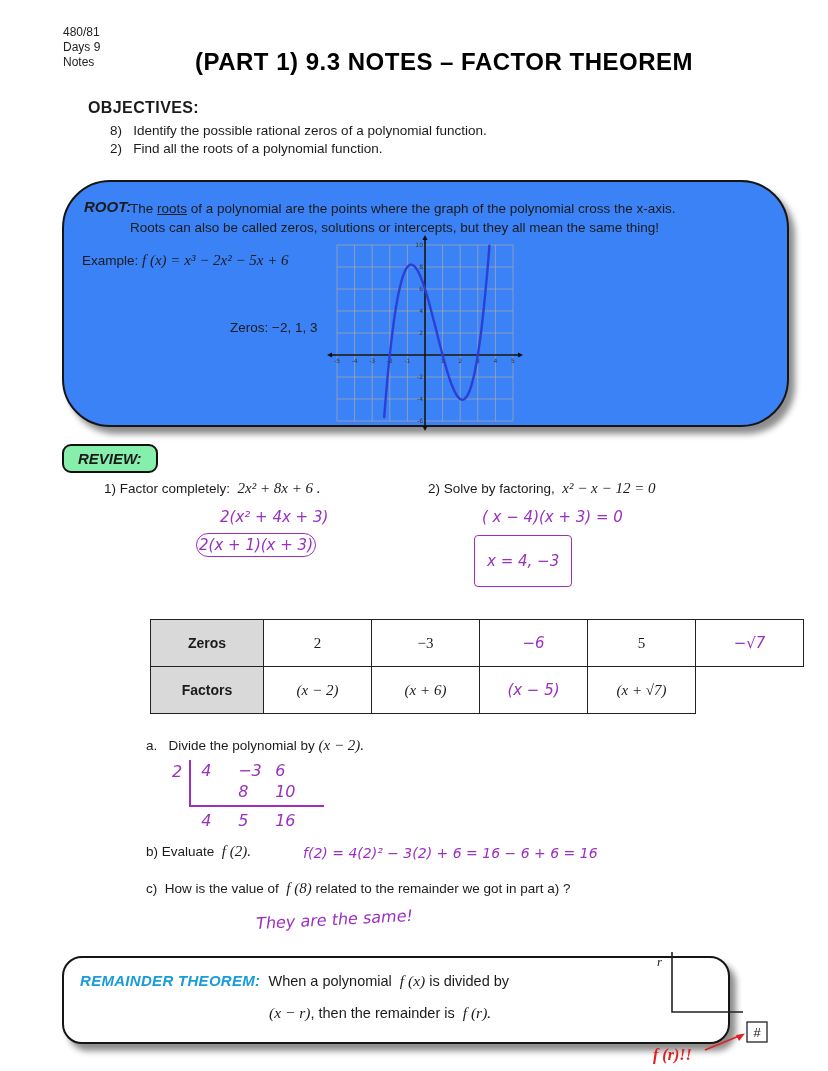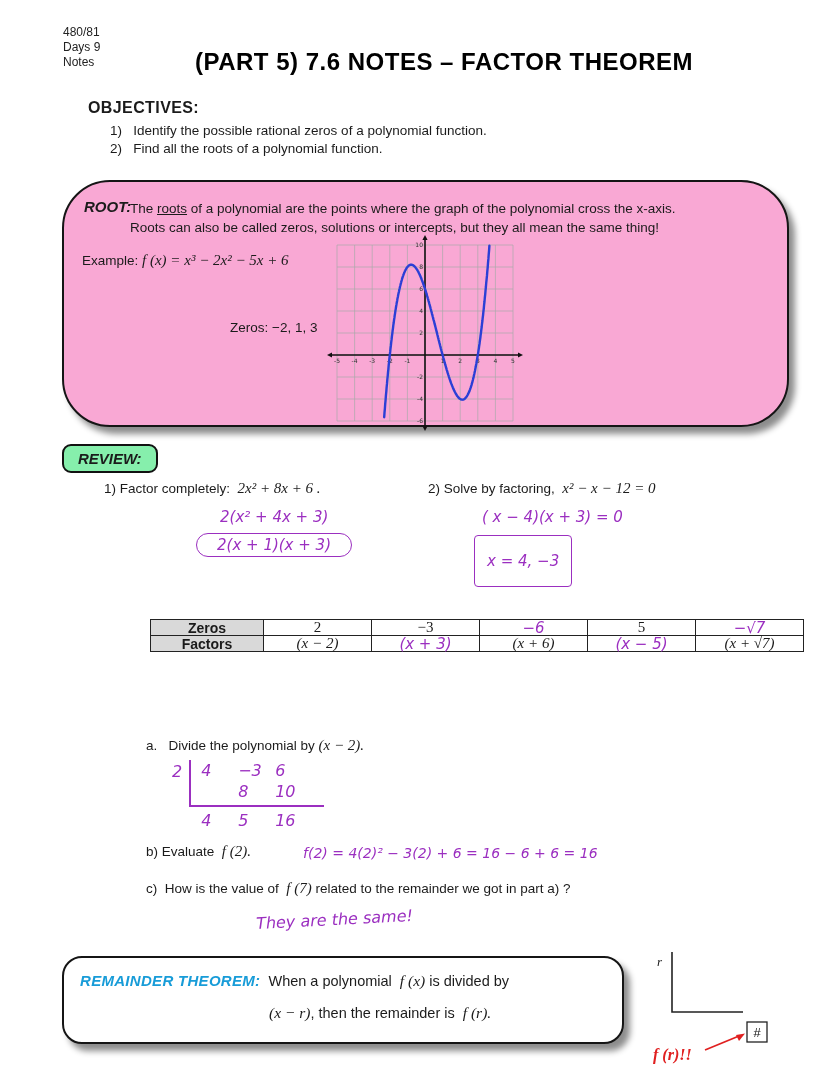--- a/index.html
+++ b/index.html
@@ -13,21 +13,21 @@
 
   .marker{font-weight:800;letter-spacing:.4px;}
   .pre{white-space:pre-wrap;}
   .math{font-family:"Liberation Serif",serif;font-style:italic;}
 
   .obj-head{position:absolute;left:88px;top:99px;font-size:16px;}
   .obj1{position:absolute;left:110px;top:123px;}
   .obj2{position:absolute;left:110px;top:141px;}
   .obj-item{font-size:13.5px;}
 
-  .root-box{position:absolute;left:62px;top:180px;width:727px;height:247px;background:#f9a8d4;
+  .root-box{position:absolute;left:62px;top:180px;width:727px;height:247px;background:#3b82f6;
             border:2px solid #151515;border-radius:48px;box-shadow:6px 7px 6px rgba(0,0,0,.45);}
   .root-label{position:absolute;left:20px;top:16px;font-size:15px;font-style:italic;font-weight:800;}
   .root-text{position:absolute;left:66px;top:17px;width:652px;font-size:13.5px;line-height:19px;}
   .u{text-decoration:underline;}
   .example-row{position:absolute;left:18px;top:70px;font-size:13.5px;}
   .example-row .math{font-size:15px;}
   .zeros-label{position:absolute;left:166px;top:138px;font-size:13.5px;}
 
   .graph{position:absolute;left:327px;top:235px;}
   .ggrid{stroke:#ababab;stroke-width:.7;}
@@ -37,51 +37,51 @@
 
   .review-label{position:absolute;left:62px;top:444px;background:#86efac;border:2px solid #111;
                 border-radius:9px;padding:4px 14px;font-size:15px;font-weight:800;font-style:italic;}
 
   .p1{position:absolute;left:104px;top:480px;font-size:13.5px;}
   .p2{position:absolute;left:428px;top:480px;font-size:13.5px;}
   .p1 .math,.p2 .math,.p4-intro .math,.p4a .math,.p4b .math,.p4c .math{font-size:15px;}
 
   .hand{font-family:"DejaVu Sans",sans-serif;font-style:italic;color:var(--hand,#9b2fc0);}
   .w1a{position:absolute;left:220px;top:508px;font-size:15px;}
-  .w1b{position:absolute;left:196px;top:533px;font-size:15px;border:1.7px solid var(--hand,#9b2fc0);border-radius:12px;padding:2px 20px;}
+  .w1b{position:absolute;left:196px;top:533px;font-size:15px;border:1.7px solid var(--hand,#9b2fc0);border-radius:12px;padding:2px 2px;}
   .w2a{position:absolute;left:482px;top:508px;font-size:15px;}
   .w2b{position:absolute;left:474px;top:535px;font-size:15px;border:1.7px solid var(--hand,#9b2fc0);border-radius:4px;padding:16px 12px;}
 
   .p3-intro{position:absolute;left:112px;top:591px;font-size:13.5px;}
 
   .chart-table{position:absolute;left:150px;top:619px;display:grid;
                grid-template-columns:113px repeat(5,108px);
                border-top:1.4px solid #222;border-left:1.4px solid #222;background:#fff;}
-  .ct-cell{border-right:1.4px solid #222;border-bottom:1.4px solid #222;height:16px;
+  .ct-cell{border-right:1.4px solid #222;border-bottom:1.4px solid #222;height:47px;
            display:flex;align-items:center;justify-content:center;font-size:14px;}
   .ct-head{background:#d9d9d9;font-weight:bold;}
   .ct-print{font-family:"Liberation Serif",serif;font-size:15px;}
   .ct-print.it{font-style:italic;}
   .ct-hand{font-size:15px;}
 
   .p4-intro{position:absolute;left:112px;top:711px;font-size:13.5px;}
   .p4a{position:absolute;left:146px;top:737px;font-size:13.5px;}
 
   .synth{position:absolute;left:172px;top:760px;display:flex;font-size:16px;}
   .synth-divisor{margin:2px 7px 0 0;}
   .synth-top{border-left:2px solid var(--hand,#9b2fc0);border-bottom:2.2px solid var(--hand,#9b2fc0);padding:0 12px 3px 10px;}
   .srow{display:grid;grid-template-columns:37px 37px 37px;line-height:21px;}
   .srow3{padding:3px 0 0 12px;}
 
   .p4b{position:absolute;left:146px;top:843px;font-size:13.5px;}
   .p4b-work{position:absolute;left:303px;top:845px;font-size:14px;font-style:italic;}
   .p4c{position:absolute;left:146px;top:880px;font-size:13.5px;}
   .p4c-ans{position:absolute;left:256px;top:910px;font-size:16px;transform:rotate(-3deg);}
 
-  .rem-box{position:absolute;left:62px;top:956px;width:562px;height:88px;background:#fff;
+  .rem-box{position:absolute;left:62px;top:956px;width:668px;height:88px;background:#fff;
            border:2px solid #151515;border-radius:20px;box-shadow:6px 7px 6px rgba(0,0,0,.45);}
   .rem-line1{position:absolute;left:16px;top:14px;font-size:14.5px;}
   .rem-line2{position:absolute;left:205px;top:46px;font-size:14.5px;}
   .rem-heading{color:var(--tblue,#189cd8);font-weight:800;font-style:italic;font-size:15px;letter-spacing:.3px;}
   .rem-box .math{font-size:15.5px;}
 
   .diagram{position:absolute;left:645px;top:944px;}
   .dline{stroke:#222;stroke-width:1.6;fill:none;}
   .dser{font-family:"Liberation Serif",serif;font-style:italic;font-size:13px;fill:#222;}
   .dbox{fill:#fff;stroke:#222;stroke-width:1.3;}
@@ -94,24 +94,24 @@
 <body>
 
 <div class="page">
 
   <div class="corner">
     <div>480/81</div>
     <div>Days 9</div>
     <div>Notes</div>
   </div>
 
-  <div class="title">(PART 5) 7.6 NOTES – FACTOR THEOREM</div>
+  <div class="title">(PART 1) 9.3 NOTES – FACTOR THEOREM</div>
 
   <div class="obj-head marker">OBJECTIVES:</div>
-  <div class="obj-item obj1 pre">1)   Identify the possible rational zeros of a polynomial function.</div>
+  <div class="obj-item obj1 pre">8)   Identify the possible rational zeros of a polynomial function.</div>
   <div class="obj-item obj2 pre">2)   Find all the roots of a polynomial function.</div>
 
   <div class="root-box">
     <span class="root-label">ROOT:</span>
     <div class="root-text"><span>The </span><span class="u">roots</span><span> of a polynomial are the points where the graph of the polynomial cross the x-axis.</span>
       <div>Roots can also be called zeros, solutions or intercepts, but they all mean the same thing!</div>
     </div>
     <div class="example-row">
       <span>Example:</span>
       <span class="math">f (x) = x³ − 2x² − 5x + 6</span>
@@ -181,21 +181,20 @@
   <div class="chart-table">
     <div class="ct-cell ct-head">Zeros</div>
     <div class="ct-cell ct-print">2</div>
     <div class="ct-cell ct-print">−3</div>
     <div class="ct-cell ct-hand hand">−6</div>
     <div class="ct-cell ct-print">5</div>
     <div class="ct-cell ct-hand hand">−√7</div>
 
     <div class="ct-cell ct-head">Factors</div>
     <div class="ct-cell ct-print it">(x − 2)</div>
-    <div class="ct-cell ct-hand hand">(x + 3)</div>
     <div class="ct-cell ct-print it">(x + 6)</div>
     <div class="ct-cell ct-hand hand">(x − 5)</div>
     <div class="ct-cell ct-print it">(x + √7)</div>
   </div>
 
 
   <div class="p4a pre"><span>a.   Divide the polynomial by </span><span class="math">(x − 2).</span></div>
 
   <div class="synth hand">
     <div class="synth-divisor">2</div>
@@ -216,21 +215,21 @@
         <span>4</span>
           <span>5</span>
           <span>16</span>
       </div>
     </div>
   </div>
 
   <div class="p4b pre"><span>b) Evaluate  </span><span class="math">f (2).</span></div>
   <div class="p4b-work hand">f(2) =  4(2)² − 3(2) + 6 = 16 − 6 + 6 = 16</div>
 
-  <div class="p4c pre"><span>c)  How is the value of  </span><span class="math">f (7)</span><span> related to the remainder we got in part a) ?</span></div>
+  <div class="p4c pre"><span>c)  How is the value of  </span><span class="math">f (8)</span><span> related to the remainder we got in part a) ?</span></div>
   <div class="p4c-ans hand">They are the same!</div>
 
   <div class="rem-box">
     <div class="rem-line1"><span class="rem-heading">REMAINDER THEOREM:</span><span class="pre">  When a polynomial  </span><span class="math">f (x)</span><span> is divided by</span></div>
     <div class="rem-line2"><span class="math">(x − r)</span><span class="pre">, then the remainder is  </span><span class="math">f (r).</span></div>
   </div>
 
   <svg class="diagram" width="180" height="124" viewBox="0 0 180 124">
     <text x="12" y="22" class="dser">r</text>
     <path class="dline" d="M27,8 L27,68 L98,68"></path>

